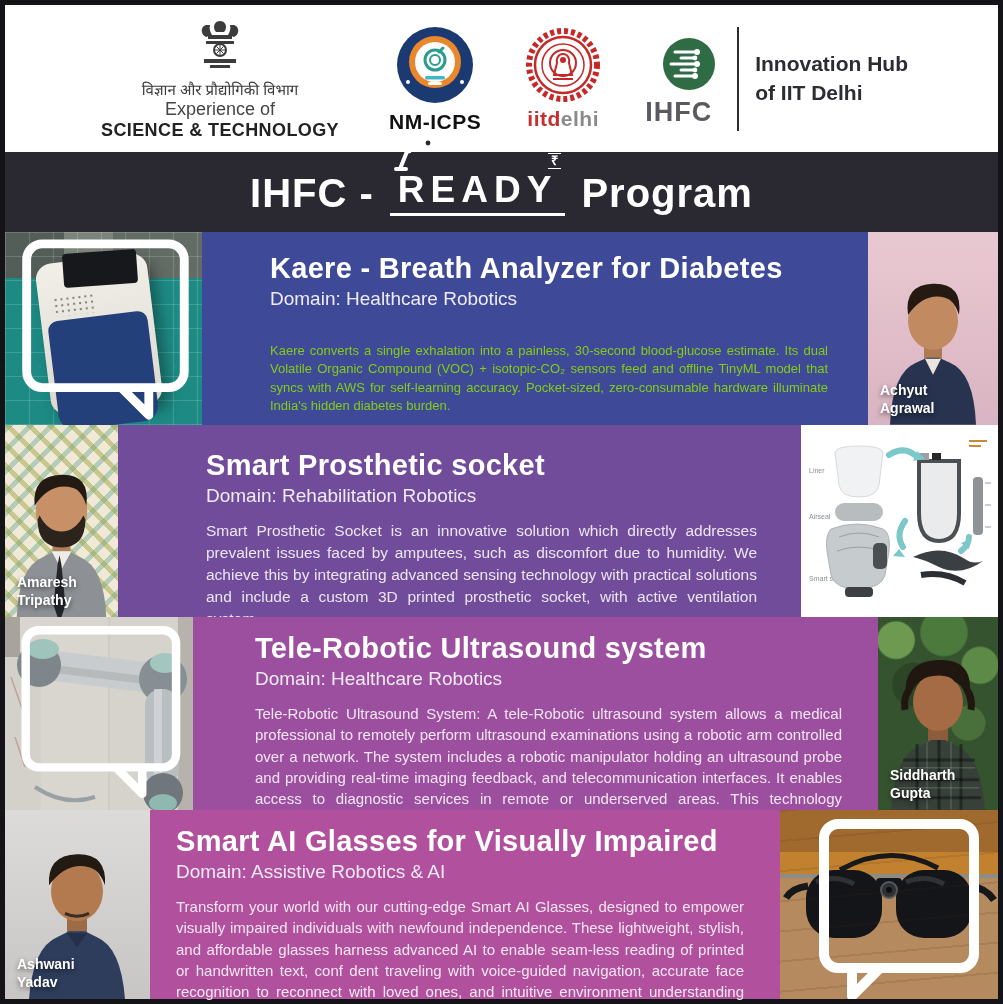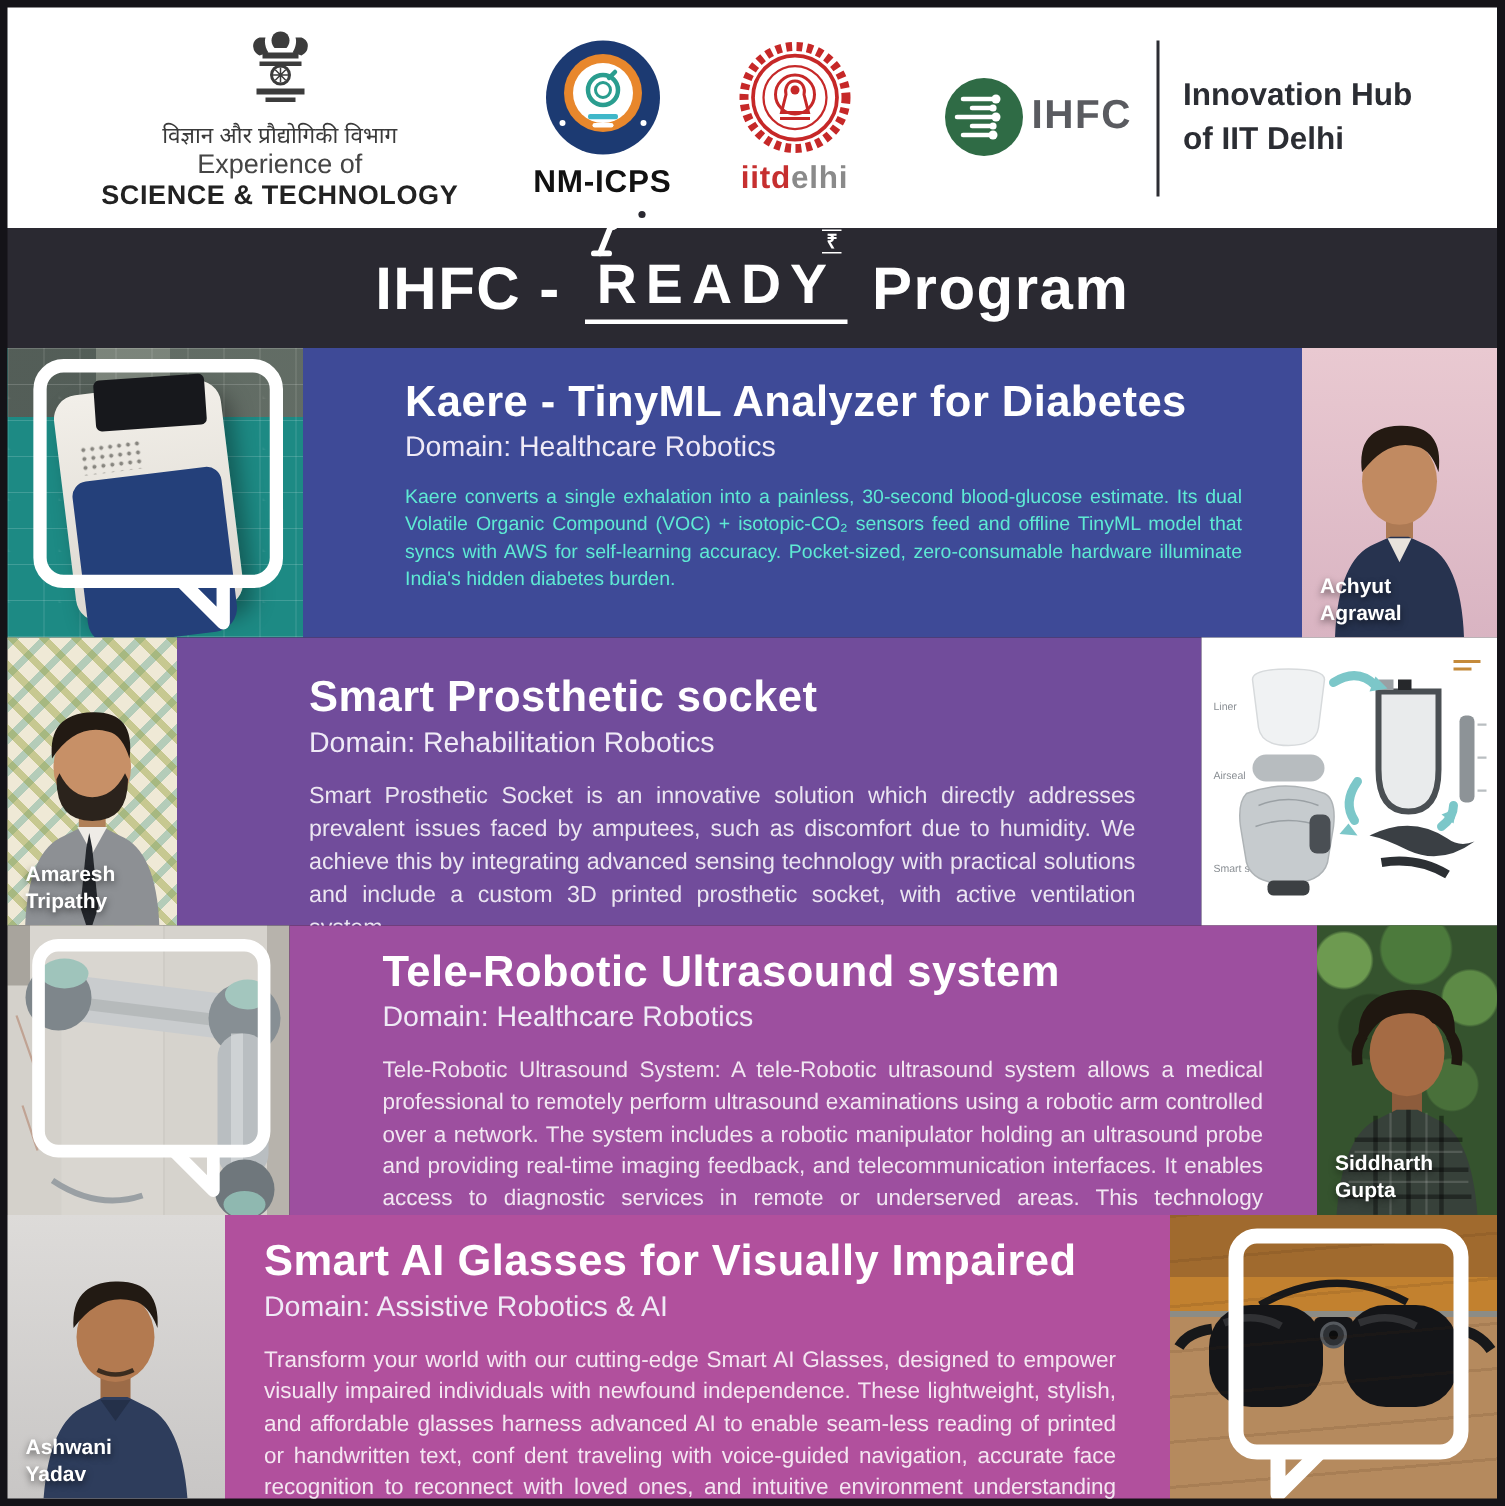--- a/index.html
+++ b/index.html
@@ -10,21 +10,21 @@
   .header{position:absolute;left:5px;top:5px;width:993px;height:147px;background:#ffffff;
     display:flex;align-items:center;justify-content:center;gap:44px;}
   .hblock{display:flex;flex-direction:column;align-items:center;}
   .dst{width:250px;}
   .dst-hindi{font-size:15px;color:#3a3a3a;margin-top:2px;}
   .dst-dept{font-size:18px;color:#454545;}
   .dst-name{font-size:18px;font-weight:bold;color:#222;letter-spacing:.4px;}
   .logo-label{font-size:21px;font-weight:bold;color:#111;margin-top:4px;letter-spacing:.5px;}
   .iitd-red{color:#c62f2f;} .iitd-gray{color:#8a8a8a;}
   .ihfc-wrap{display:flex;align-items:center;gap:16px;}
-  .ihfc-logo-col{display:flex;flex-direction:row;align-items:center;}
+  .ihfc-logo-col{display:flex;flex-direction:column;}
   .ihfc-acronym{font-size:27px;font-weight:bold;color:#5a5b60;letter-spacing:1px;margin-top:-4px;}
   .ihfc-divider{width:2px;height:104px;background:#2c2d33;}
   .ihfc-tagline{font-size:21px;font-weight:bold;color:#2b2d33;line-height:1.35;}
 
   
   .banner{position:absolute;left:5px;top:152px;width:993px;height:80px;background:#2a2931;
     display:flex;align-items:center;justify-content:center;}
   .banner-title{display:flex;align-items:flex-end;gap:14px;color:#fff;font-weight:bold;
     font-size:40px;letter-spacing:1px;}
   .ready{position:relative;font-size:37px;font-weight:bold;letter-spacing:6px;
@@ -35,21 +35,21 @@
 
   
   .row{position:absolute;left:5px;width:993px;display:flex;}
   #row1{top:232px;height:193px;} #row2{top:425px;height:192px;}
   #row3{top:617px;height:193px;} #row4{top:810px;height:189px;}
 
   .panel{flex:1;position:relative;color:#fff;box-sizing:border-box;}
   .panel h2{margin:0;font-size:29px;font-weight:bold;letter-spacing:.3px;}
   .domain{font-size:19px;margin-top:3px;color:#efeaf6;}
   .desc{margin-top:13px;font-size:15px;line-height:1.42;text-align:justify;color:rgba(255,255,255,.86);}
-  .p1{padding:20px 34px 0 68px;} .p1 .desc{font-size:13px;color:#5eead4;margin-top:12px;padding-right:6px;}
+  .p1{padding:20px 34px 0 68px;} .p1 .desc{font-size:13px;color:#84cc16;margin-top:32px;padding-right:6px;}
   .p2{padding:24px 44px 0 88px;} .p2 .desc{font-size:15.5px;}
   .p3{padding:15px 36px 0 62px;}
   .p4{padding:15px 36px 0 26px;}
 
   
   .media,.photo{position:relative;overflow:hidden;flex:none;}
   .name{position:absolute;left:12px;bottom:8px;font-size:14px;font-weight:bold;color:#fff;
     line-height:1.3;text-shadow:0 2px 5px rgba(0,0,0,.55);}
   .bubble{position:absolute;inset:0;}
   .person-svg{position:absolute;left:0;bottom:0;width:100%;height:88%;}
@@ -210,21 +210,21 @@
         <div class="screen"></div>
           <div class="dots"></div>
           <div class="face"></div>
       </div>
       <svg class="bubble" viewBox="0 0 200 193" preserveAspectRatio="none">
         <rect x="22" y="12" width="160" height="146" rx="16" fill="none" stroke="#ffffff" stroke-width="9"></rect>
         <path d="M118 158 L146 186 L146 158" fill="none" stroke="#ffffff" stroke-width="9" stroke-linejoin="round"></path>
       </svg>
     </div>
     <div class="panel p1" style="background-color: rgb(62, 74, 151);">
-      <h2>Kaere - TinyML Analyzer for Diabetes</h2>
+      <h2>Kaere - Breath Analyzer for Diabetes</h2>
       <div class="domain">Domain: Healthcare Robotics</div>
       <div class="desc">Kaere converts a single exhalation into a painless, 30-second blood-glucose estimate. Its dual Volatile Organic Compound (VOC) + isotopic-CO₂ sensors feed and offline TinyML model that syncs with AWS for self-learning accuracy. Pocket-sized, zero-consumable hardware illuminate India's hidden diabetes burden.</div>
     </div>
     <div class="photo ph-achyut">
       <svg class="person-svg" viewBox="0 0 130 170" preserveAspectRatio="xMidYMax slice">
         <rect x="56" y="86" width="18" height="18" fill="#ad7a54"></rect>
         <ellipse cx="65" cy="66" rx="25" ry="29" fill="#c18a61"></ellipse>
         <path d="M40 60q-4-30 25-31q30-1 26 31q-5-15-14-17q-20-6-37 17z" fill="#241a12"></path>
         <path d="M22 170q2-52 26-62l11-5h12l11 5q24 10 26 62z" fill="#27334f"></path>
         <path d="M57 104l8 16 8-16z" fill="#e9e4dd"></path>

